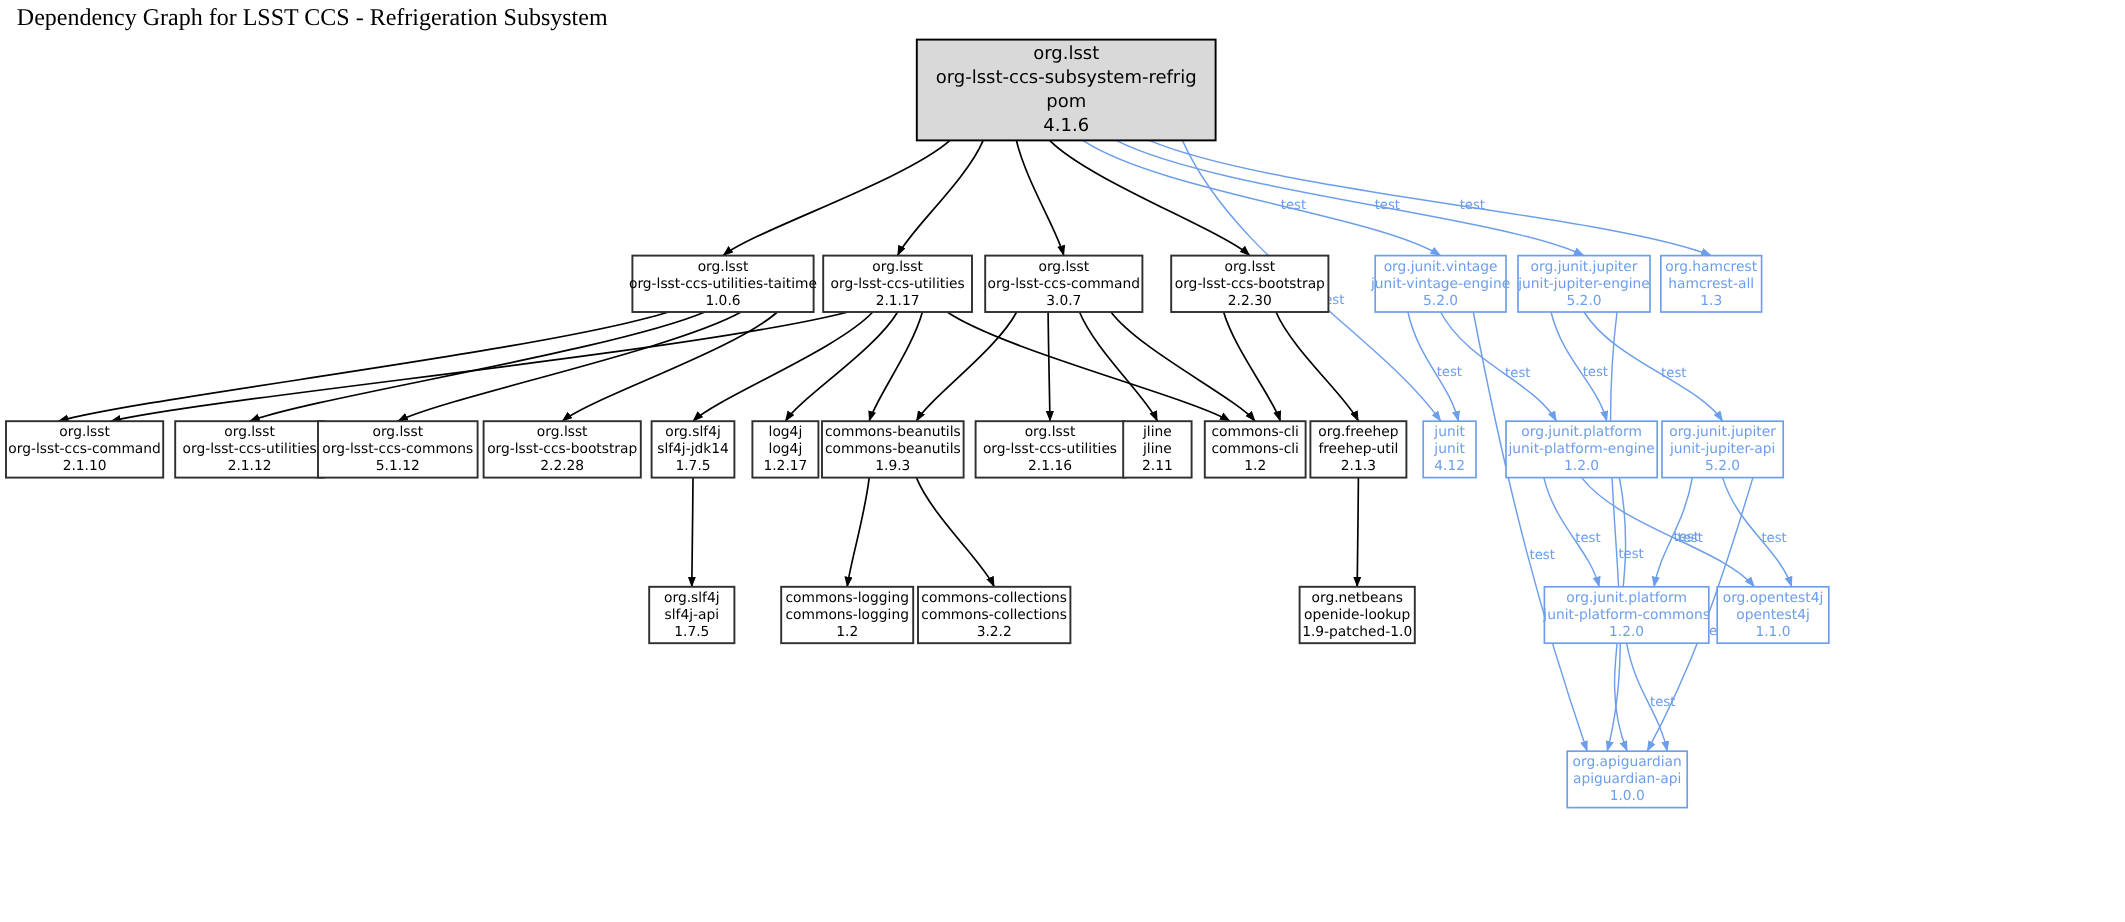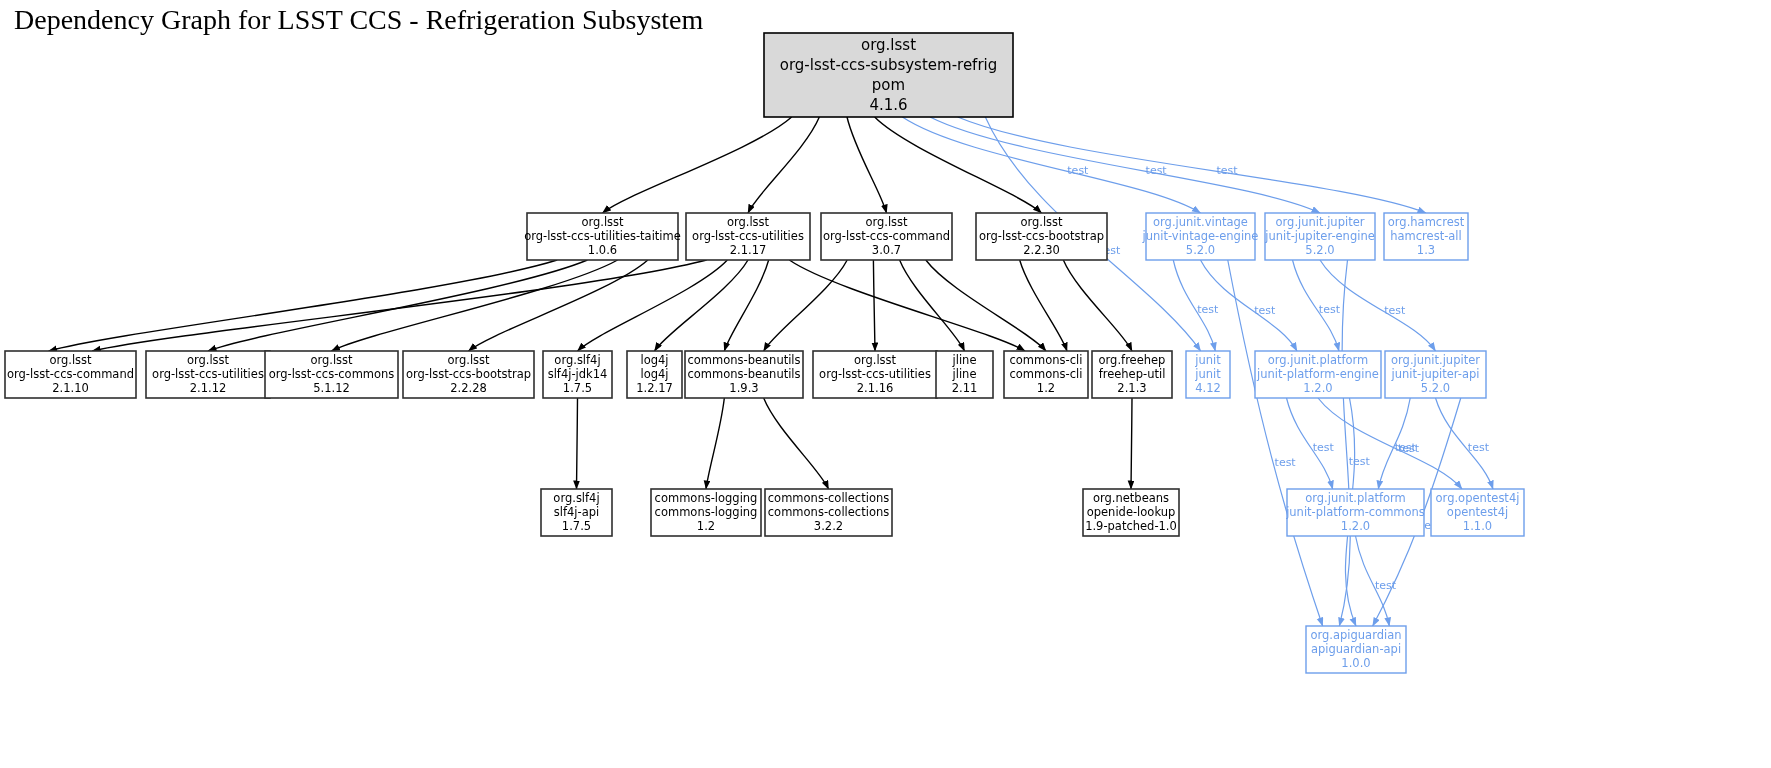--- a/index.html
+++ b/index.html
@@ -12,21 +12,21 @@
     height: 768px;
     font-family: "DejaVu Sans", sans-serif;
     overflow: hidden;
     position: relative;
   }
   #graph-title {
     position: absolute;
     left: 14px;
     top: 4px;
     font-family: "Liberation Serif", serif;
-    font-size: 28px;
+    font-size: 20px;
     color: #000000;
     white-space: nowrap;
   }
   svg#graph-canvas {
     position: absolute;
     left: 0;
     top: 0;
     width: 1771px;
     height: 768px;
   }

